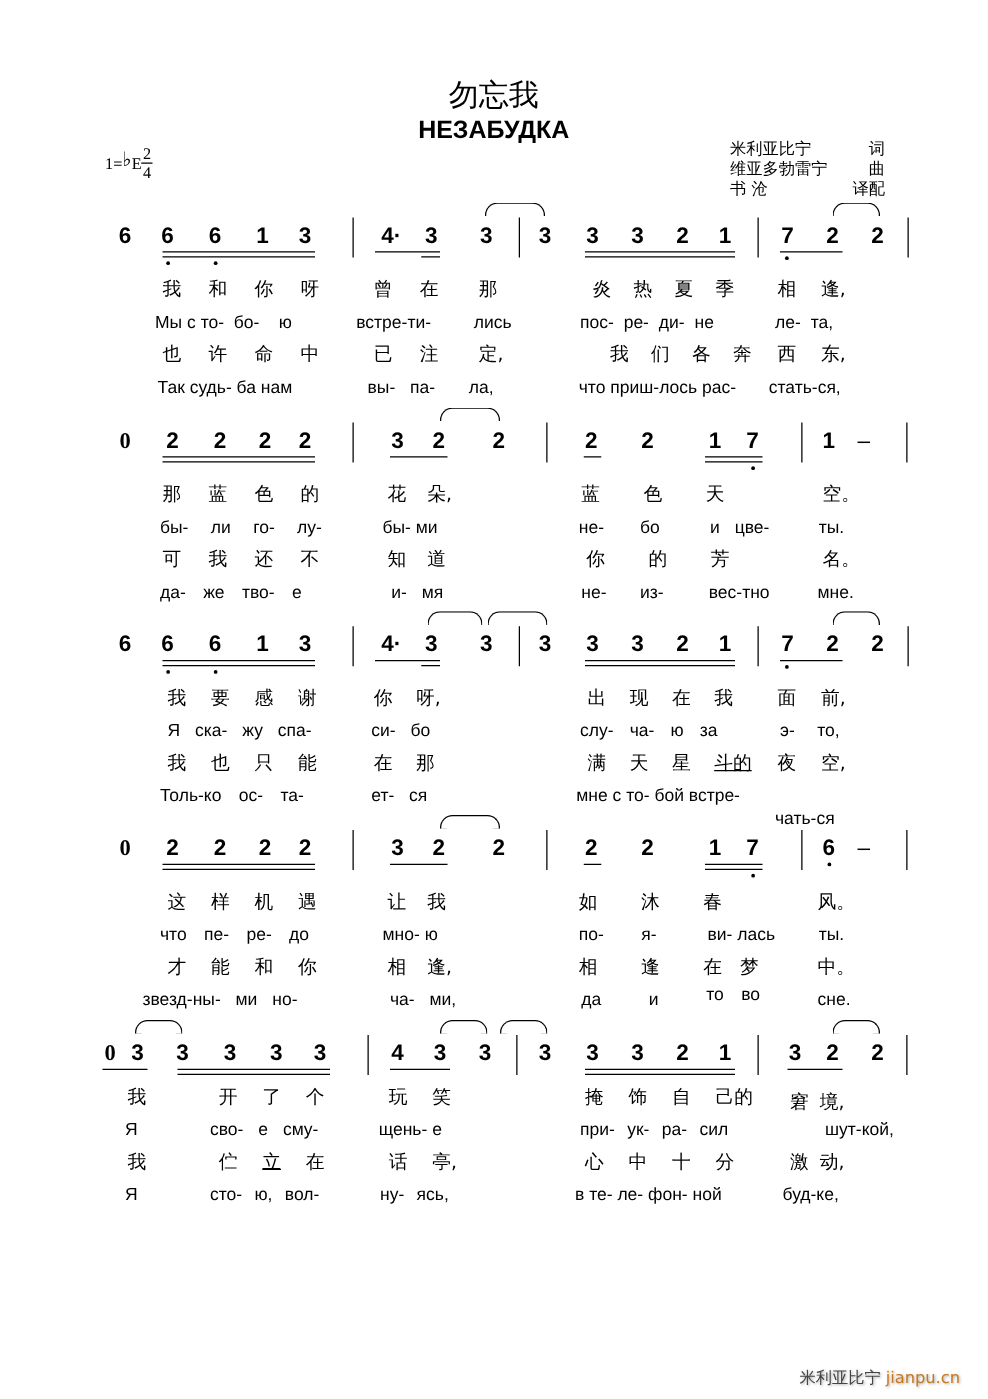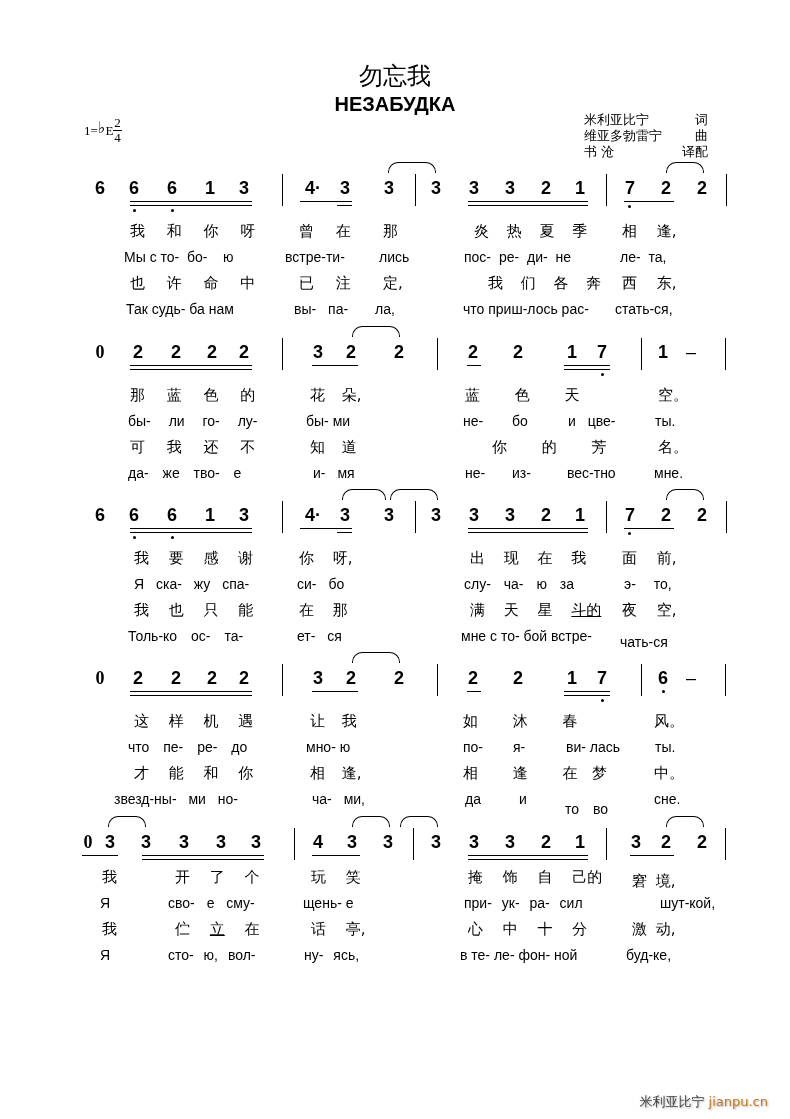--- a/index.html
+++ b/index.html
@@ -151,21 +151,21 @@
 
   <span class="lyric ru" style="left:128px;top:70px;word-spacing:14px"><span>бы-</span> <span>ли</span> <span>го-</span> <span>лу-</span></span>
   <span class="lyric ru" style="left:306px;top:70px"><span>бы-</span> <span>ми</span></span>
   <span class="lyric ru" style="left:463px;top:70px">не-</span>
   <span class="lyric ru" style="left:512px;top:70px">бо</span>
   <span class="lyric ru" style="left:568px;top:70px;word-spacing:8px"><span>и</span> <span>цве-</span></span>
   <span class="lyric ru" style="left:655px;top:70px">ты.</span>
 
   <span class="lyric cn" style="left:130px;top:96px;word-spacing:17px"><span>可</span> <span>我</span> <span>还</span> <span>不</span></span>
   <span class="lyric cn" style="left:310px;top:96px;word-spacing:12px"><span>知</span> <span>道</span></span>
-  <span class="lyric cn" style="left:492px;top:96px;word-spacing:30px"><span>你</span> <span>的</span> <span>芳</span></span>
+  <span class="lyric cn" style="left:469px;top:96px;word-spacing:30px"><span>你</span> <span>的</span> <span>芳</span></span>
   <span class="lyric cn" style="left:658px;top:96px">名。</span>
 
   <span class="lyric ru" style="left:128px;top:122px;word-spacing:10px"><span>да-</span> <span>же</span> <span>тво-</span> <span>е</span></span>
   <span class="lyric ru" style="left:313px;top:122px;word-spacing:8px"><span>и-</span> <span>мя</span></span>
   <span class="lyric ru" style="left:465px;top:122px">не-</span>
   <span class="lyric ru" style="left:512px;top:122px">из-</span>
   <span class="lyric ru" style="left:567px;top:122px">вес-тно</span>
   <span class="lyric ru" style="left:654px;top:122px">мне.</span>
 </div>
 
@@ -215,21 +215,21 @@
   <span class="lyric ru" style="left:624px;top:70px;word-spacing:14px"><span>э-</span> <span>то,</span></span>
 
   <span class="lyric cn" style="left:134px;top:96px;word-spacing:15px"><span>我</span> <span>也</span> <span>只</span> <span>能</span></span>
   <span class="lyric cn" style="left:299px;top:96px;word-spacing:14px"><span>在</span> <span>那</span></span>
   <span class="lyric cn" style="left:470px;top:96px;word-spacing:14px"><span>满</span> <span>天</span> <span>星</span> <span style="text-decoration:underline">斗的</span></span>
   <span class="lyric cn" style="left:622px;top:96px;word-spacing:15px"><span>夜</span> <span>空,</span></span>
 
   <span class="lyric ru" style="left:128px;top:122px;word-spacing:10px"><span>Толь-ко</span> <span>ос-</span> <span>та-</span></span>
   <span class="lyric ru" style="left:297px;top:122px;word-spacing:8px"><span>ет-</span> <span>ся</span></span>
   <span class="lyric ru" style="left:461px;top:122px"><span>мне с то-</span> <span>бой</span> <span>встре-</span></span>
-  <span class="lyric ru" style="left:620px;top:128px">чать-ся</span>
+  <span class="lyric ru" style="left:620px;top:140px">чать-ся</span>
 </div>
 
 <div class="system" style="top:668px;">
   <span class="note" style="left:92px;font-family:'Liberation Serif',serif">0</span>
   <span class="note" style="left:130px">2</span>
   <span class="note" style="left:168px">2</span>
   <span class="note" style="left:204px">2</span>
   <span class="note" style="left:236px">2</span>
   <div class="uline" style="left:130px;top:23px;width:122px"></div>
   <div class="uline" style="left:130px;top:27px;width:122px"></div>
@@ -269,21 +269,21 @@
   <span class="lyric cn" style="left:134px;top:96px;word-spacing:15px"><span>才</span> <span>能</span> <span>和</span> <span>你</span></span>
   <span class="lyric cn" style="left:310px;top:96px;word-spacing:12px"><span>相</span> <span>逢,</span></span>
   <span class="lyric cn" style="left:463px;top:96px;word-spacing:30px"><span>相</span> <span>逢</span> <span>在</span></span>
   <span class="lyric cn" style="left:592px;top:96px">梦</span>
   <span class="lyric cn" style="left:654px;top:96px">中。</span>
 
   <span class="lyric ru" style="left:114px;top:122px;word-spacing:8px"><span>звезд-ны-</span> <span>ми</span> <span>но-</span></span>
   <span class="lyric ru" style="left:312px;top:122px;word-spacing:8px"><span>ча-</span> <span>ми,</span></span>
   <span class="lyric ru" style="left:465px;top:122px">да</span>
   <span class="lyric ru" style="left:519px;top:122px">и</span>
-  <span class="lyric ru" style="left:565px;top:132px;word-spacing:10px"><span>то</span> <span>во</span></span>
+  <span class="lyric ru" style="left:565px;top:118px;word-spacing:10px"><span>то</span> <span>во</span></span>
   <span class="lyric ru" style="left:654px;top:122px">сне.</span>
 </div>
 
 <div class="system" style="top:832px;">
   <span class="note" style="left:80px;font-family:'Liberation Serif',serif">0</span>
   <span class="note" style="left:102px">3</span>
   <div class="uline" style="left:82px;top:23px;width:36px"></div>
   <div class="tie" style="left:108px;top:-16px;width:36px"></div>
   <span class="note" style="left:138px">3</span>
   <span class="note" style="left:176px">3</span>

